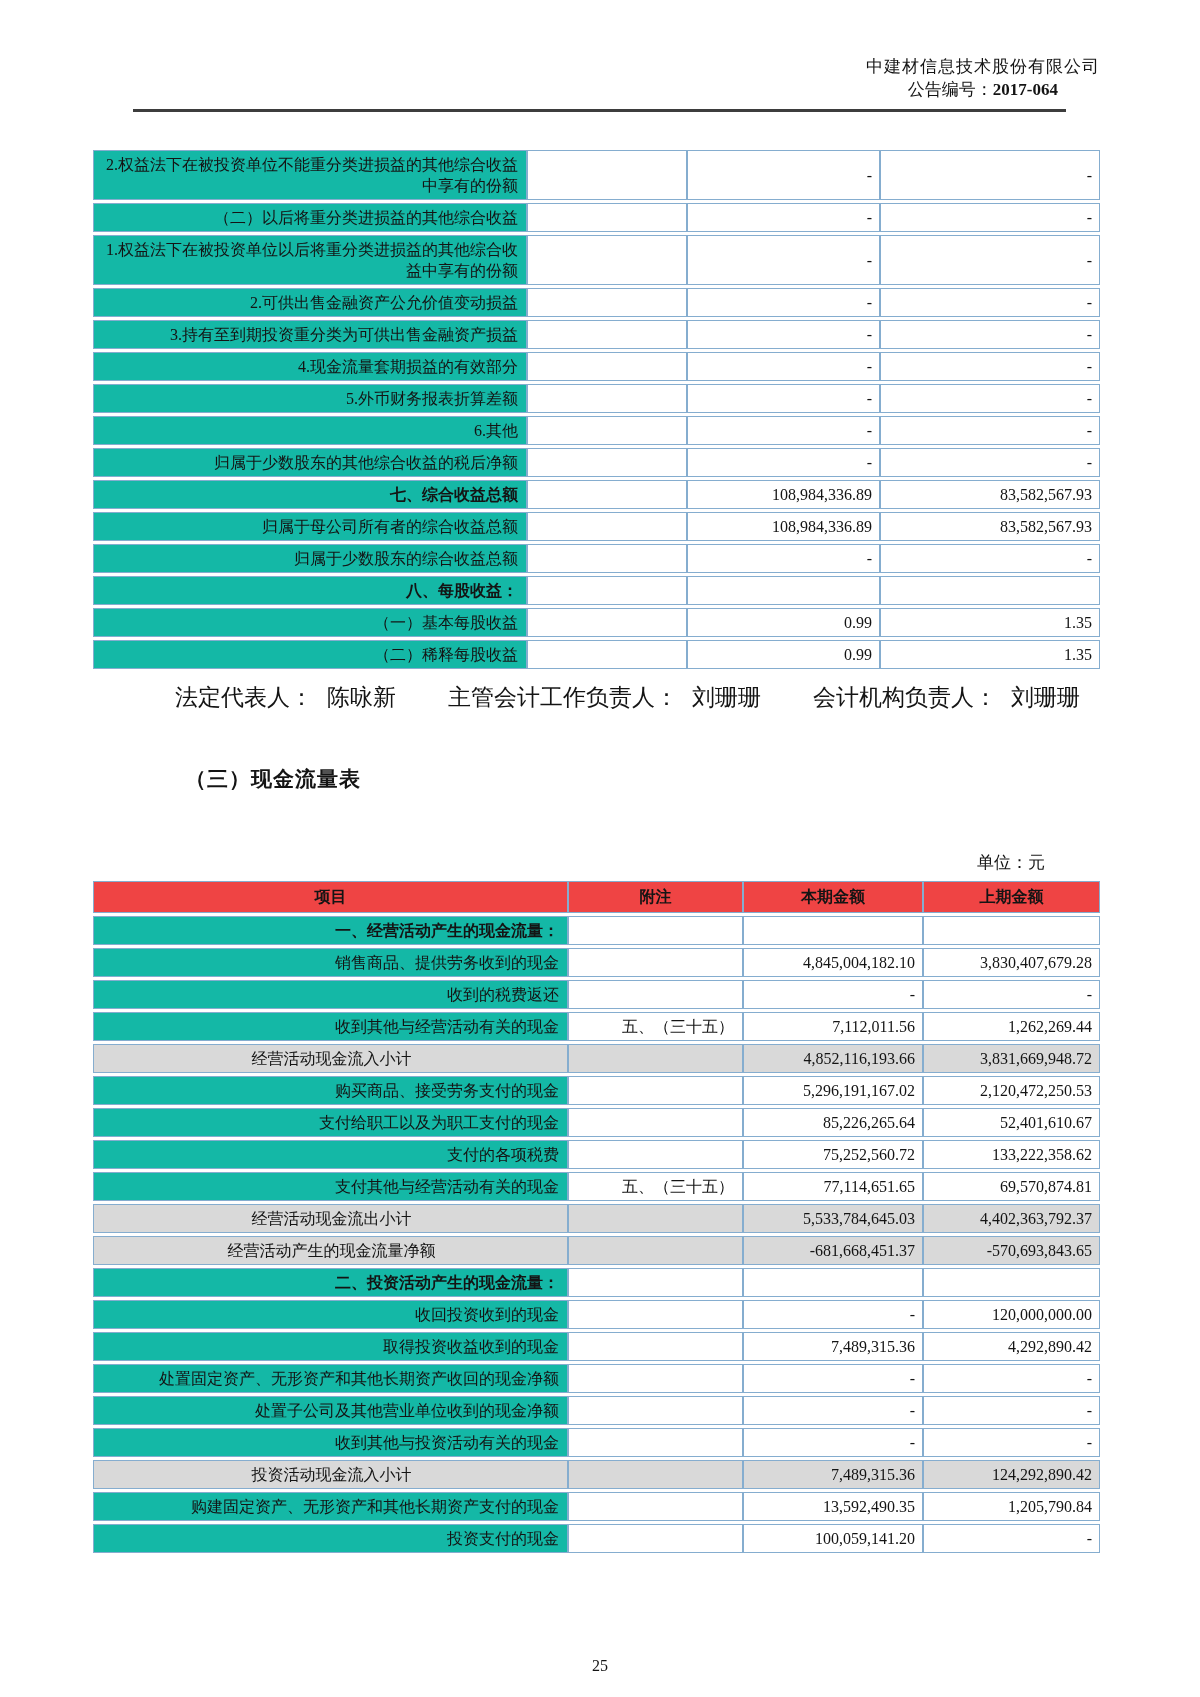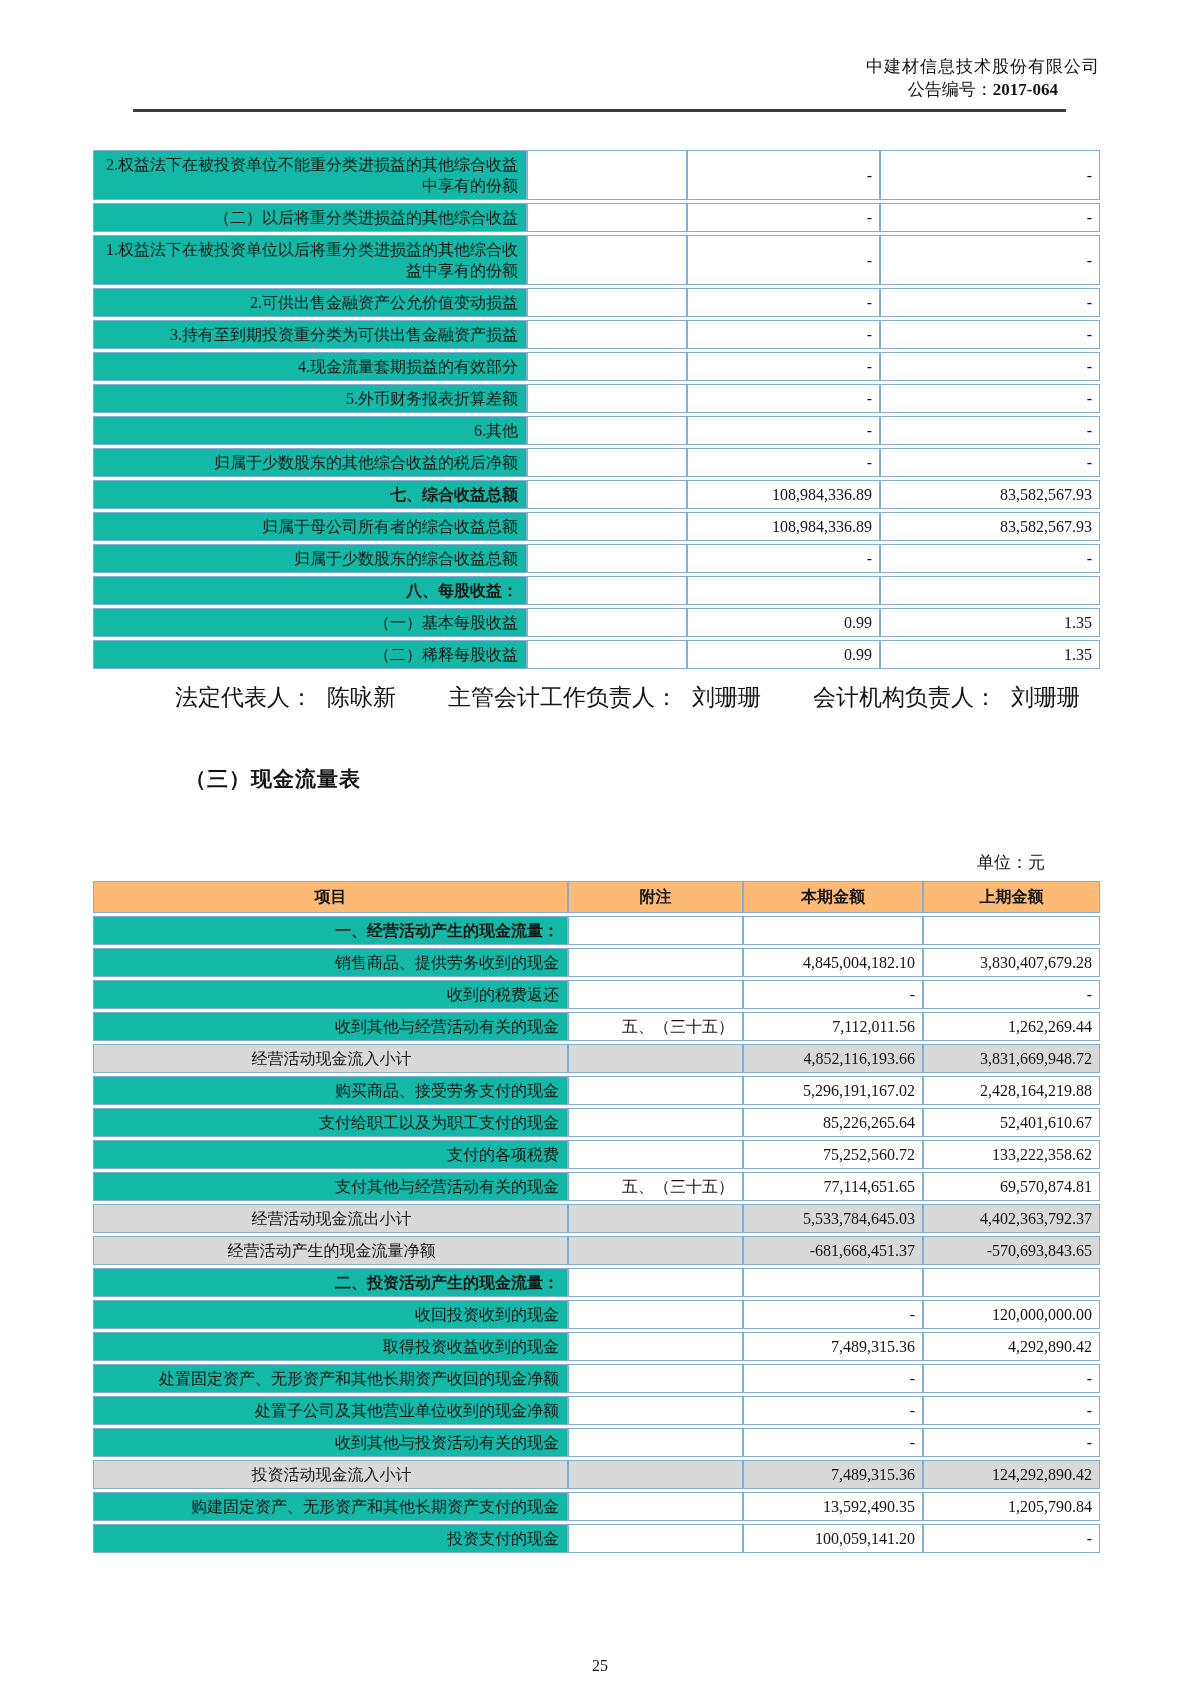--- a/index.html
+++ b/index.html
@@ -42,21 +42,21 @@
   #cashflow-table { margin-top:4px; }
   td, th {
     border:1px solid #85adcf;
     font-size:16px;
     line-height:21px;
     padding:3px 8px;
     vertical-align:middle;
     overflow:hidden;
   }
   thead th {
-    background:#fdba74;
+    background:#ef4444;
     font-weight:bold;
     text-align:center;
     line-height:24px;
   }
   .cell-label { background:#14b8a6; text-align:right; padding-left:10px; }
   .cell-note  { text-align:right; }
   .cell-current, .cell-prior { text-align:right; padding-right:7px; }
   tr.row-bold .cell-label,
   tr.row-section .cell-label { font-weight:bold; }
   tr.row-subtotal td { background:#d9d9d9; }
@@ -258,21 +258,21 @@
         <tr class="row-subtotal">
           <td class="cell-label">经营活动现金流入小计</td>
           <td class="cell-note"></td>
           <td class="cell-current">4,852,116,193.66</td>
           <td class="cell-prior">3,831,669,948.72</td>
         </tr>
         <tr class="row-normal">
           <td class="cell-label">购买商品、接受劳务支付的现金</td>
           <td class="cell-note"></td>
           <td class="cell-current">5,296,191,167.02</td>
-          <td class="cell-prior">2,428,164,219.88</td>
+          <td class="cell-prior">2,120,472,250.53</td>
         </tr>
         <tr class="row-normal">
           <td class="cell-label">支付给职工以及为职工支付的现金</td>
           <td class="cell-note"></td>
           <td class="cell-current">85,226,265.64</td>
           <td class="cell-prior">52,401,610.67</td>
         </tr>
         <tr class="row-normal">
           <td class="cell-label">支付的各项税费</td>
           <td class="cell-note"></td>

